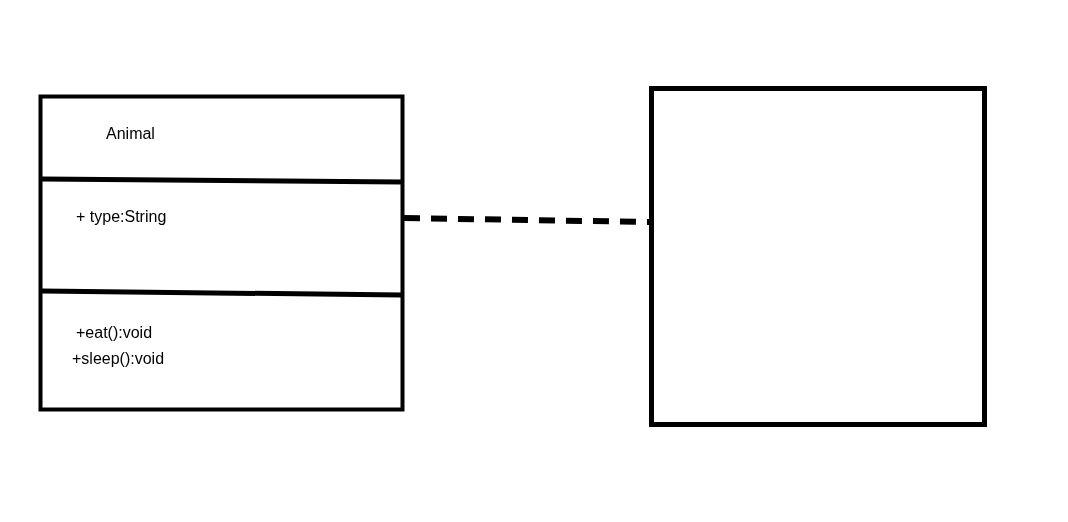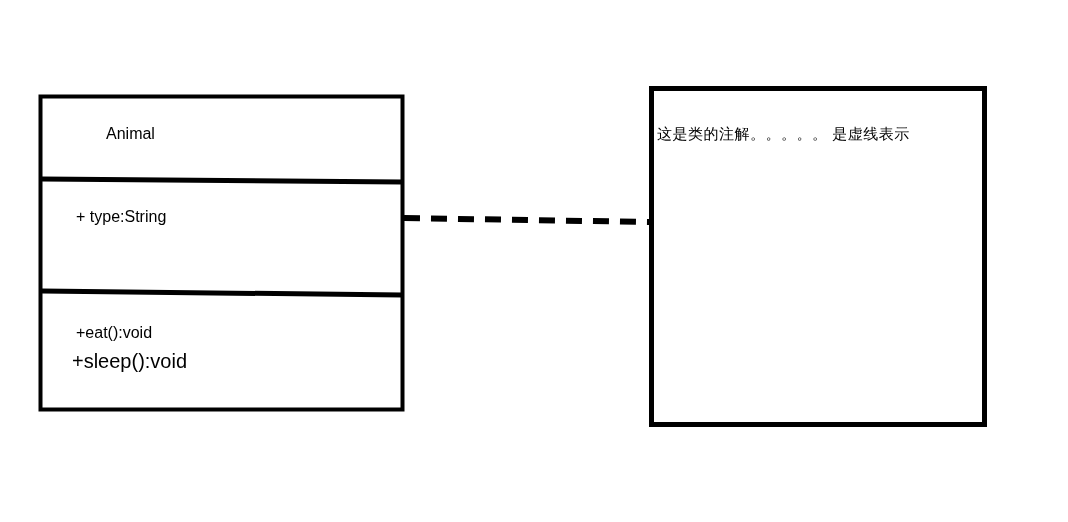--- a/index.html
+++ b/index.html
@@ -58,21 +58,21 @@
 
   #operation-row-0 {
     left: 76px;
     top: 325px;
     font-size: 16px;
   }
 
   #operation-row-1 {
     left: 72px;
     top: 351px;
-    font-size: 20px;
+    font-size: 16px;
     text-align: center;
   }
 
   #note-body-text {
     left: 657px;
     top: 126px;
     font-size: 15px;
     letter-spacing: 0.5px;
   }
 </style>
@@ -97,15 +97,14 @@
   </svg>
 
   <div class="txt" id="class-name-text">Animal</div>
 
   <div class="txt" id="attribute-row-0">+ type:String</div>
 
   <div class="txt" id="operation-row-0">+eat():void</div>
 
   <div class="txt" id="operation-row-1">+sleep():void</div>
 
-  <div class="txt" id="note-body-text">这是类的注解。。。。。 是虚线表示</div>
 
 </div>
 
 </body></html>

